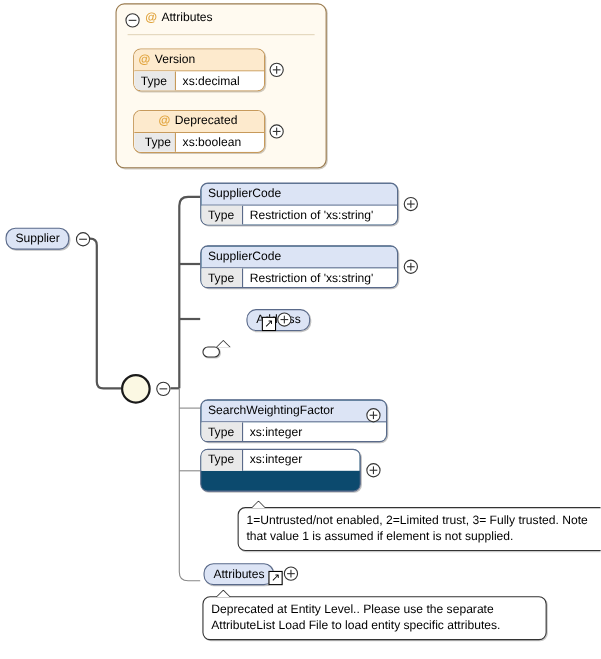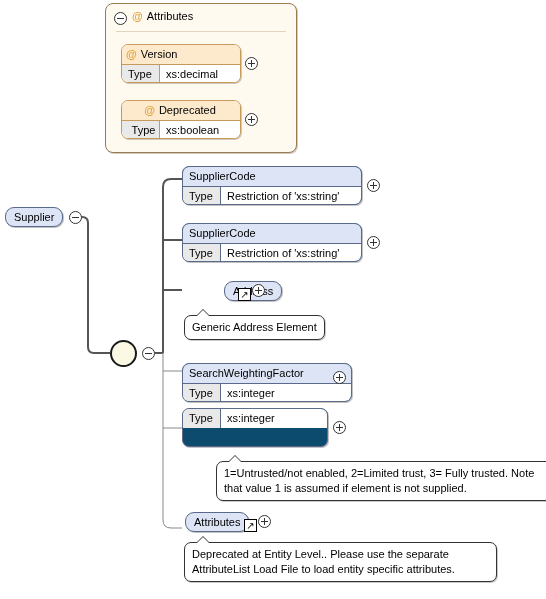--- a/index.html
+++ b/index.html
@@ -243,21 +243,20 @@
       <span class="v">Restriction of 'xs:string'</span>
     </div>
   </div>
   <div class="toggle plus" style="left:367px;top:236px;"></div>
 
   <div class="node-pill" style="left:185px;top:281px;margin-left:39px;">Address</div>
   <div class="refbadge" style="left:238px;top:288px;">↗</div>
   <div class="toggle plus" style="left:252px;top:284px;"></div>
   <div class="callout oneline" style="left:184px;top:315px;">
     <span class="notch-b"></span><span class="notch"></span>
-    <span>Generic Address Element</span>
   </div>
 
   <div class="elembox" style="left:182px;top:363px;width:170px;height:39px;">
     <div class="hdr">SearchWeightingFactor</div>
     <div class="row">
       <span class="k">Type</span>
       <span class="v">xs:integer</span>
     </div>
   </div>
   <div class="toggle plus" style="left:333px;top:371px;"></div>

